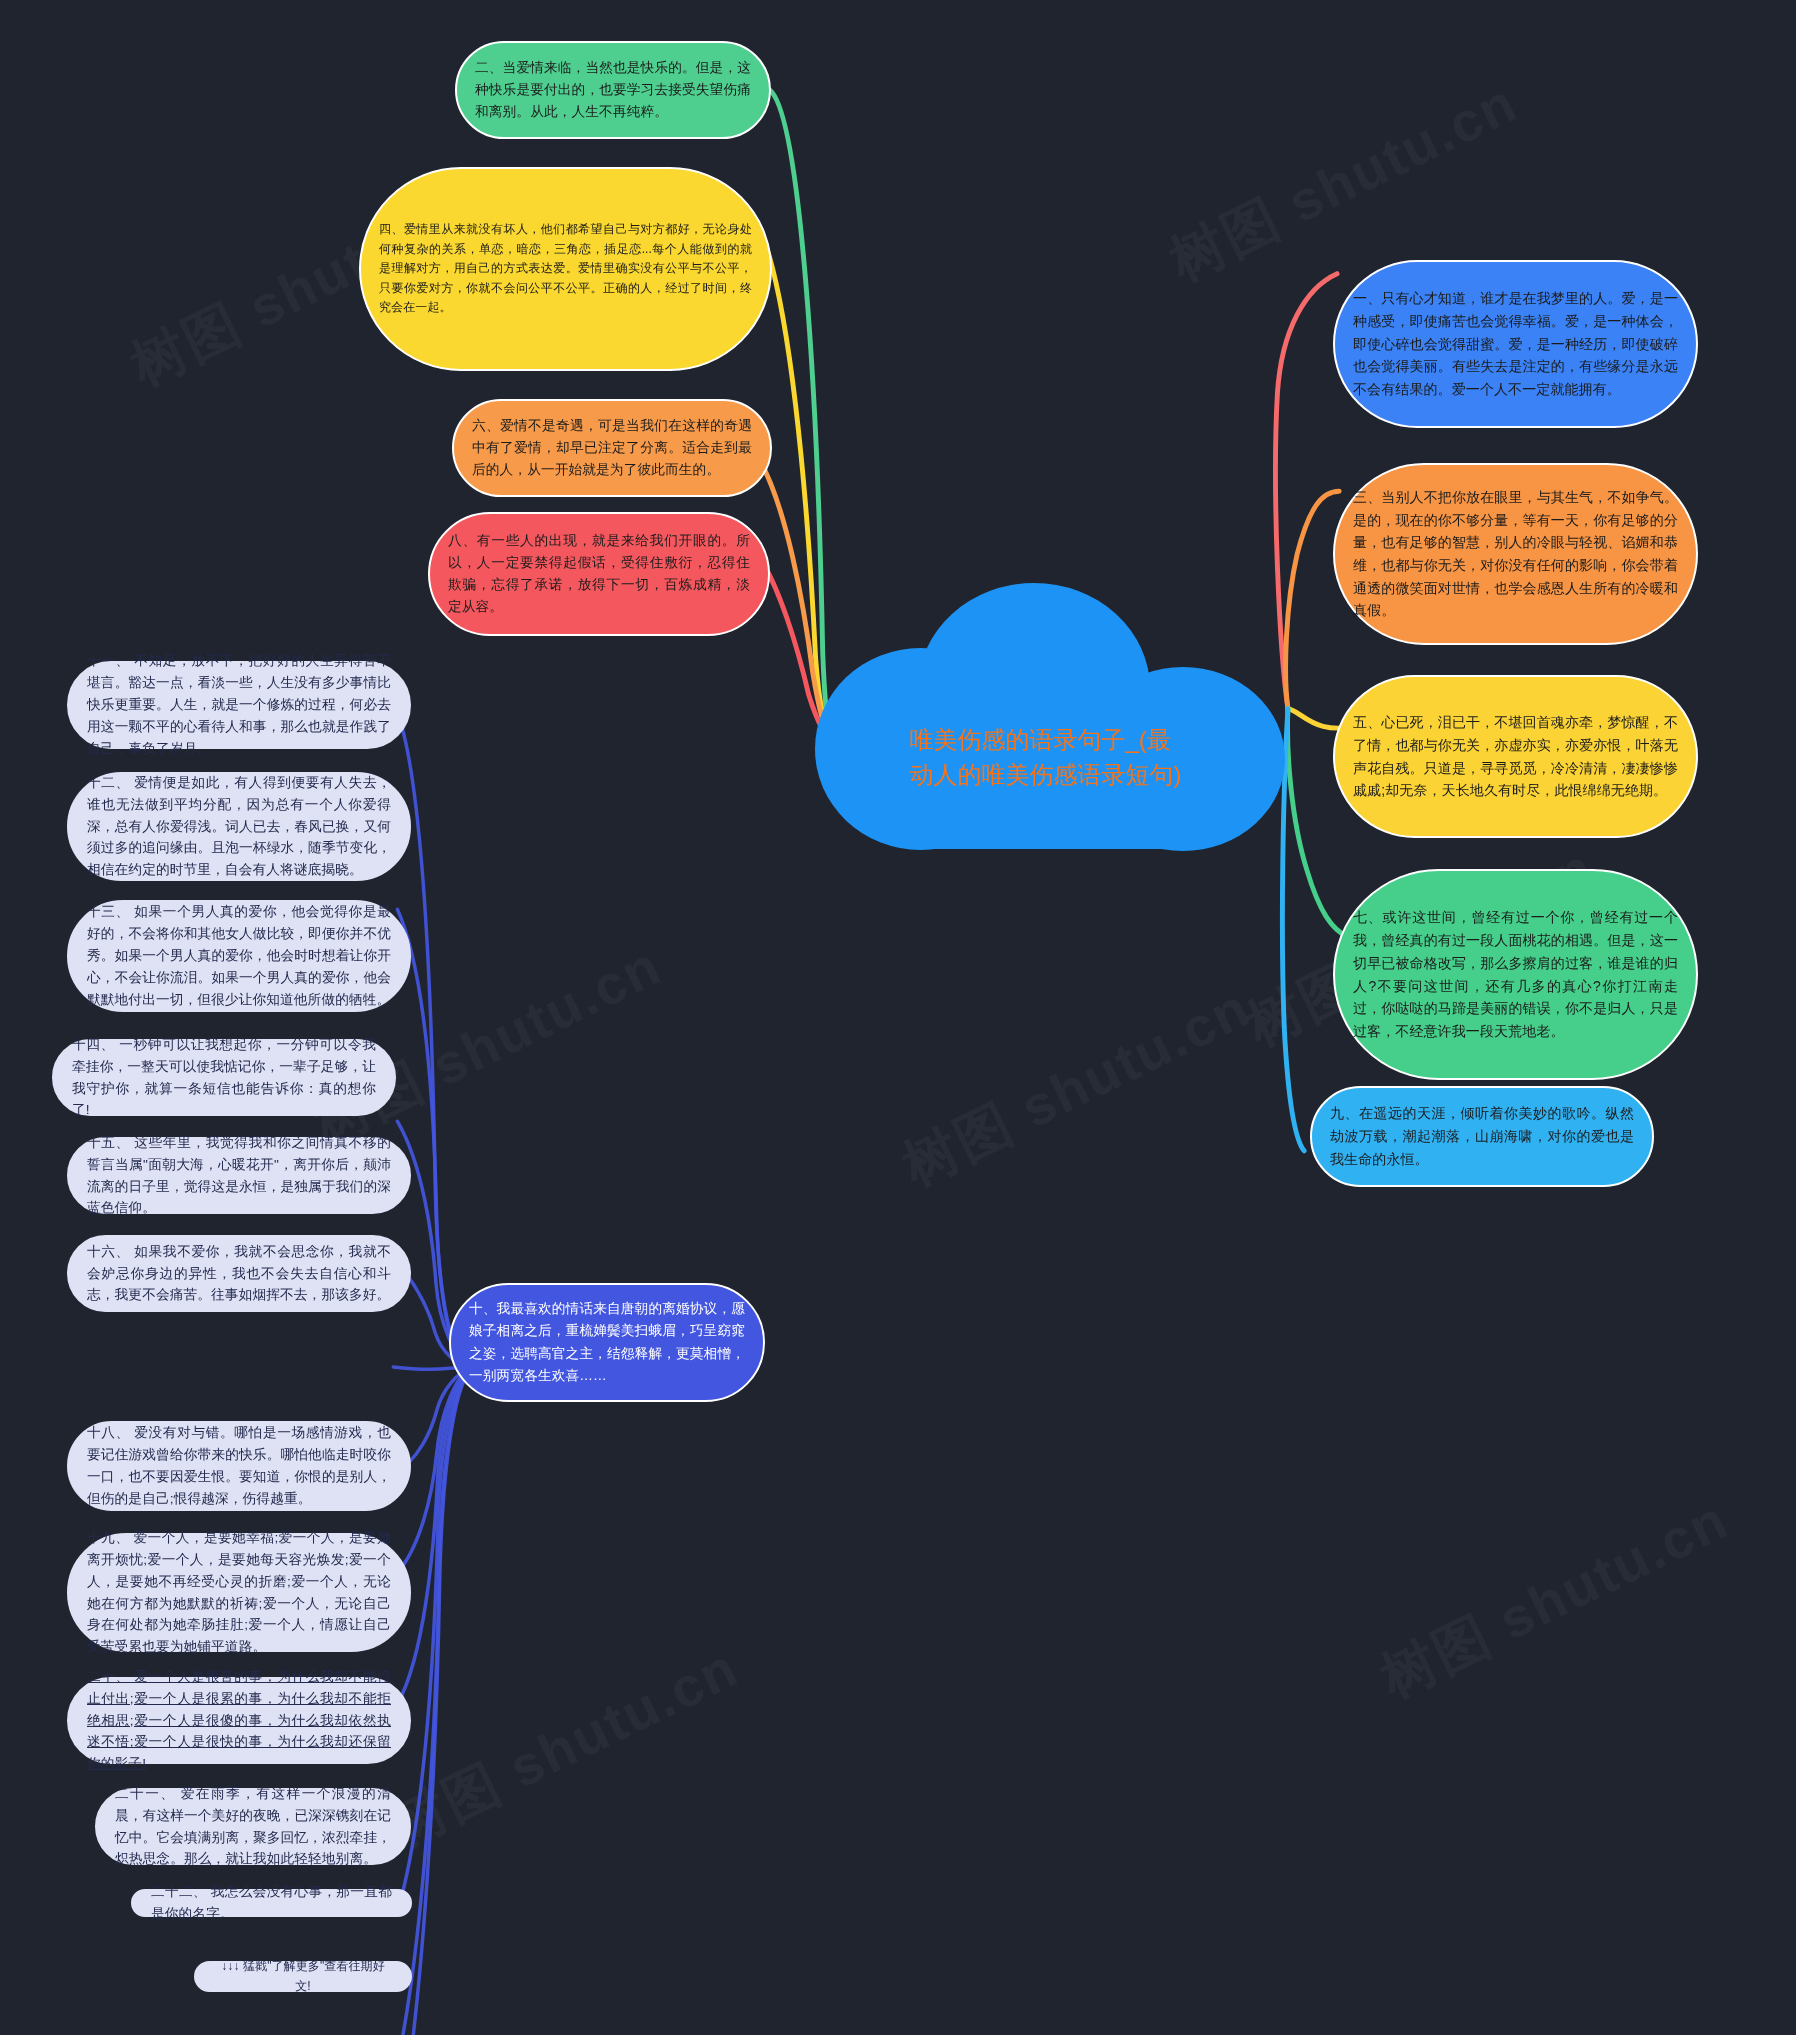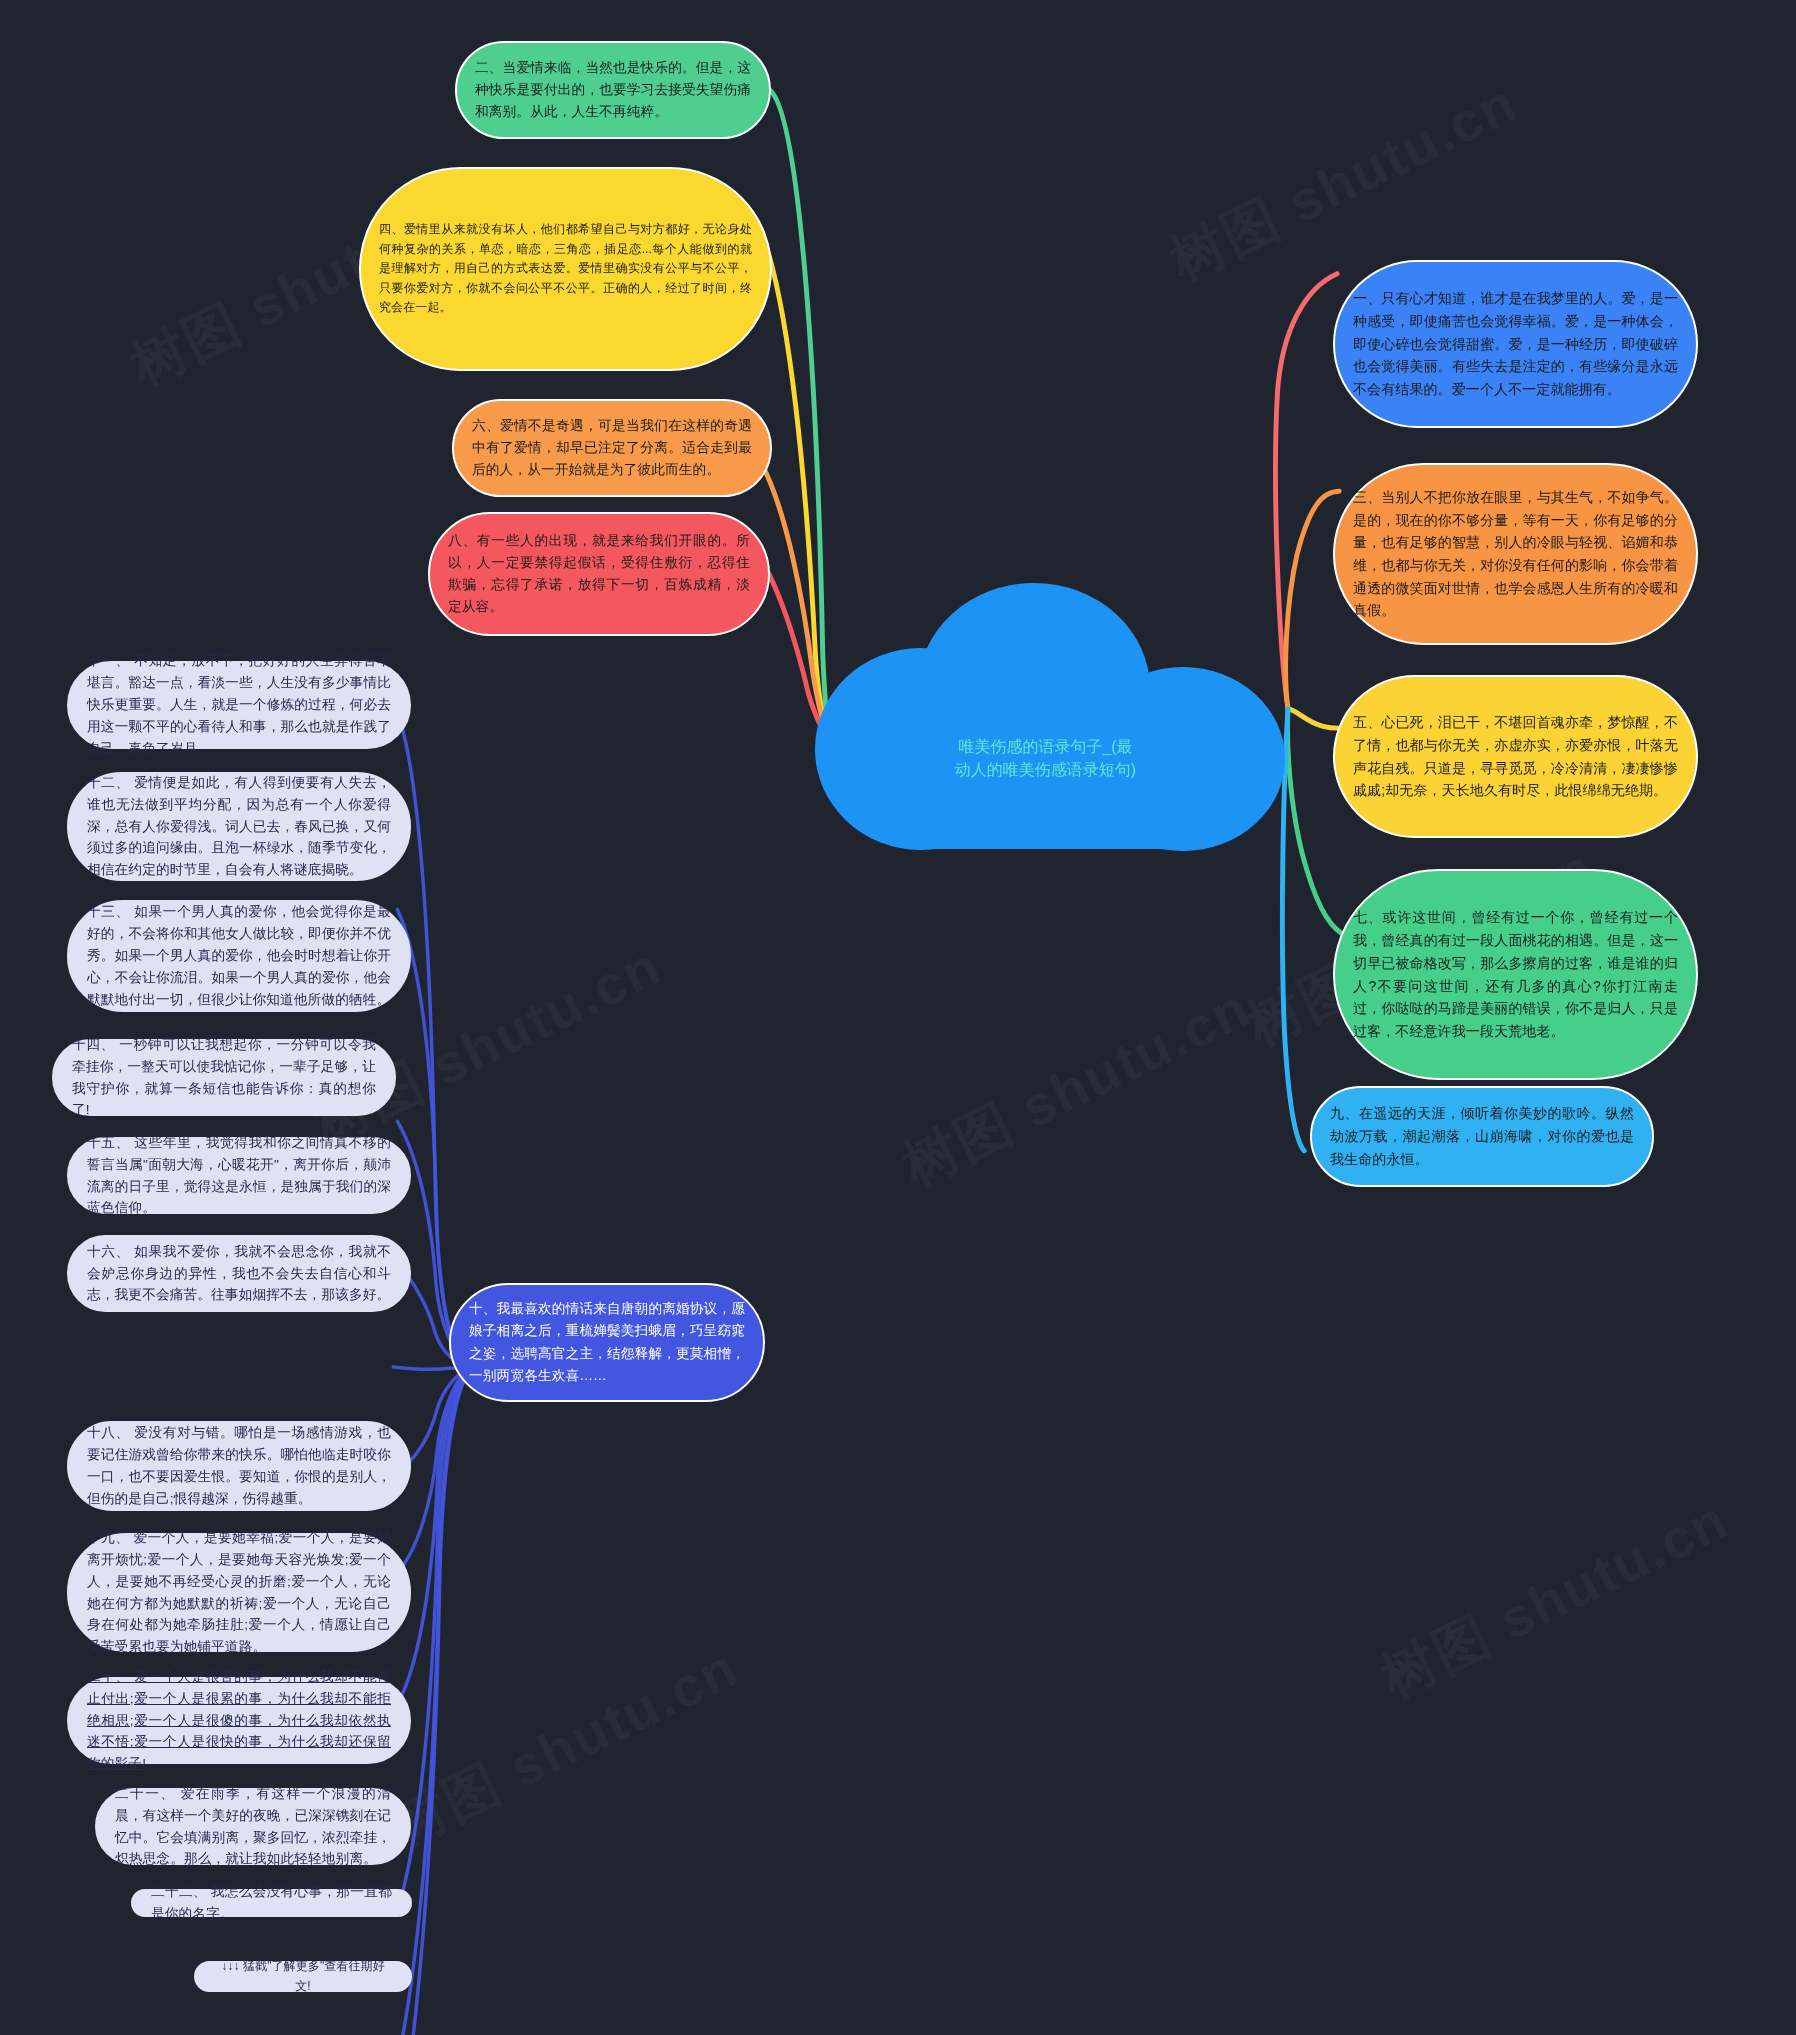--- a/index.html
+++ b/index.html
@@ -36,24 +36,24 @@
     word-break:break-all;
   }
   .node .txt{width:100%;text-align:justify;text-align-last:left;}
 
   
   .pill{border-radius:701px;}
 
   
   #cloud{
     position:absolute;
-    color:#5eead4;
+    color:#f97316;
     display:flex;align-items:center;justify-content:center;
-    text-align:center;
-    font-size:16px;line-height:1.45;
+    text-align:left;
+    font-size:24px;line-height:1.45;
     z-index:5;
   }
   .cloud-shape{position:absolute;background:#1d94f5;border-radius:50%;}
 
   
   .light{
     background:#dfe2f5;border-color:#dfe2f5;
     color:#232a4d;
     font-size:13.7px;line-height:1.6;
   }

